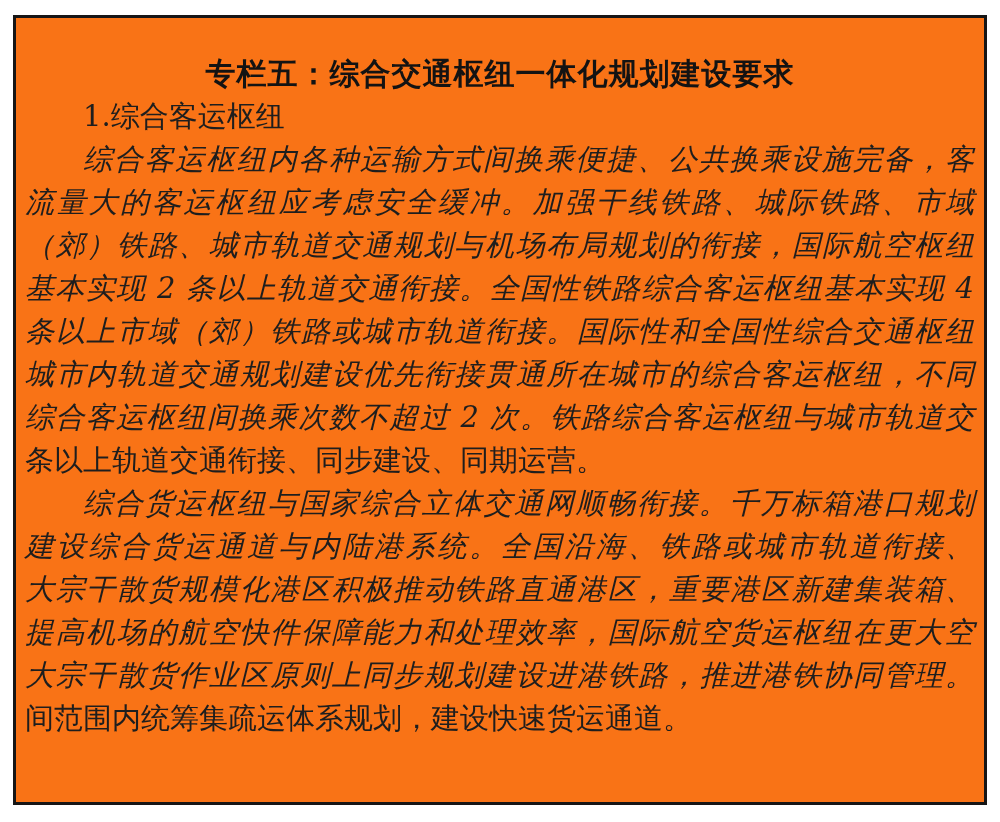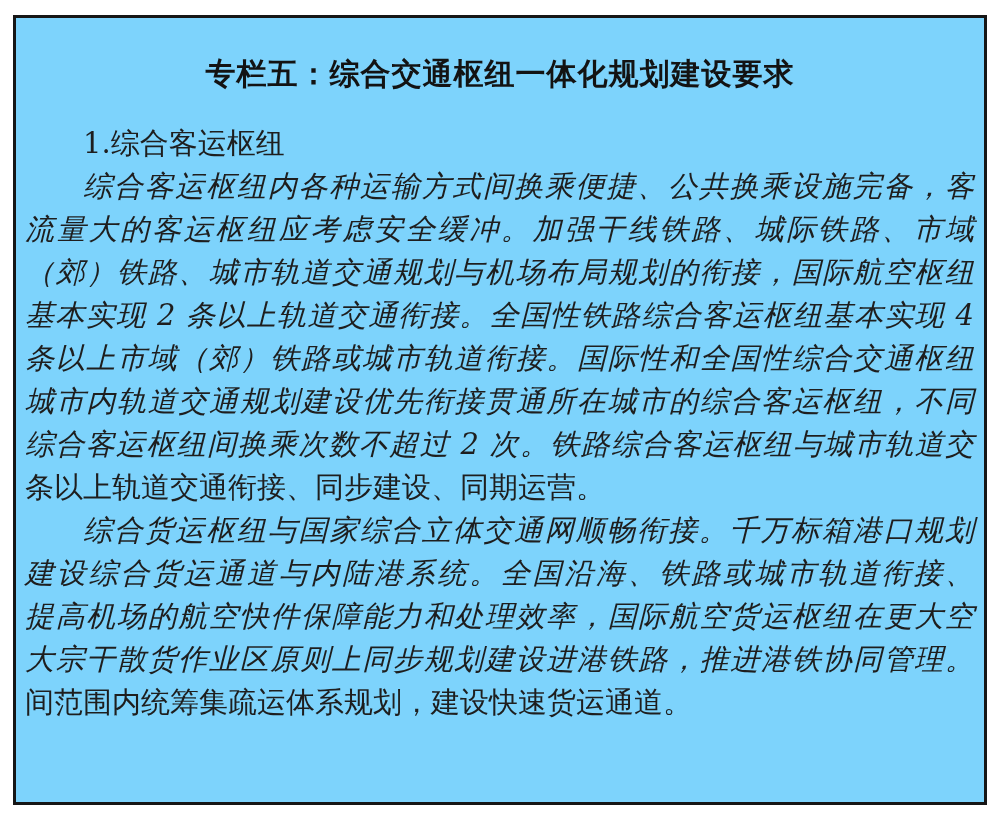--- a/index.html
+++ b/index.html
@@ -14,35 +14,35 @@
     font-family: "DejaVu Serif", serif;
   }
   .doc-box {
     position: absolute;
     left: 13px;
     top: 15px;
     width: 974px;
     height: 790px;
     box-sizing: border-box;
     border: 3px solid #161616;
-    background: #7dd3fc;
+    background: #f97316;
     overflow: hidden;
   }
   .doc-title {
     margin-top: 38px;
     text-align: center;
     font-family: "Liberation Sans", sans-serif;
     font-weight: bold;
     font-size: 30px;
     line-height: 36px;
     color: #131313;
     letter-spacing: 1px;
   }
   .doc-content {
-    margin-top: 30px;
+    margin-top: 3px;
     padding: 0 10px 0 9px;
     font-size: 29px;
     line-height: 43px;
     color: #1e1e1e;
   }
   .line {
     text-align: left;
     white-space: normal;
   }
   .line.justify {
@@ -64,17 +64,18 @@
     <div class="line indent justify">综合客运枢纽内各种运输方式间换乘便捷、公共换乘设施完备，客</div>
     <div class="line justify">流量大的客运枢纽应考虑安全缓冲。加强干线铁路、城际铁路、市域</div>
     <div class="line justify">（郊）铁路、城市轨道交通规划与机场布局规划的衔接，国际航空枢纽</div>
     <div class="line justify">基本实现 2 条以上轨道交通衔接。全国性铁路综合客运枢纽基本实现 4</div>
     <div class="line justify">条以上市域（郊）铁路或城市轨道衔接。国际性和全国性综合交通枢纽</div>
     <div class="line justify">城市内轨道交通规划建设优先衔接贯通所在城市的综合客运枢纽，不同</div>
     <div class="line justify">综合客运枢纽间换乘次数不超过 2 次。铁路综合客运枢纽与城市轨道交</div>
     <div class="line">条以上轨道交通衔接、同步建设、同期运营。</div>
     <div class="line indent justify">综合货运枢纽与国家综合立体交通网顺畅衔接。千万标箱港口规划</div>
     <div class="line justify">建设综合货运通道与内陆港系统。全国沿海、铁路或城市轨道衔接、</div>
+    <div class="line justify">大宗干散货规模化港区积极推动铁路直通港区，重要港区新建集装箱、</div>
     <div class="line justify">提高机场的航空快件保障能力和处理效率，国际航空货运枢纽在更大空</div>
     <div class="line justify">大宗干散货作业区原则上同步规划建设进港铁路，推进港铁协同管理。</div>
     <div class="line">间范围内统筹集疏运体系规划，建设快速货运通道。</div>
   </div>
 </div>
 
 </body></html>

